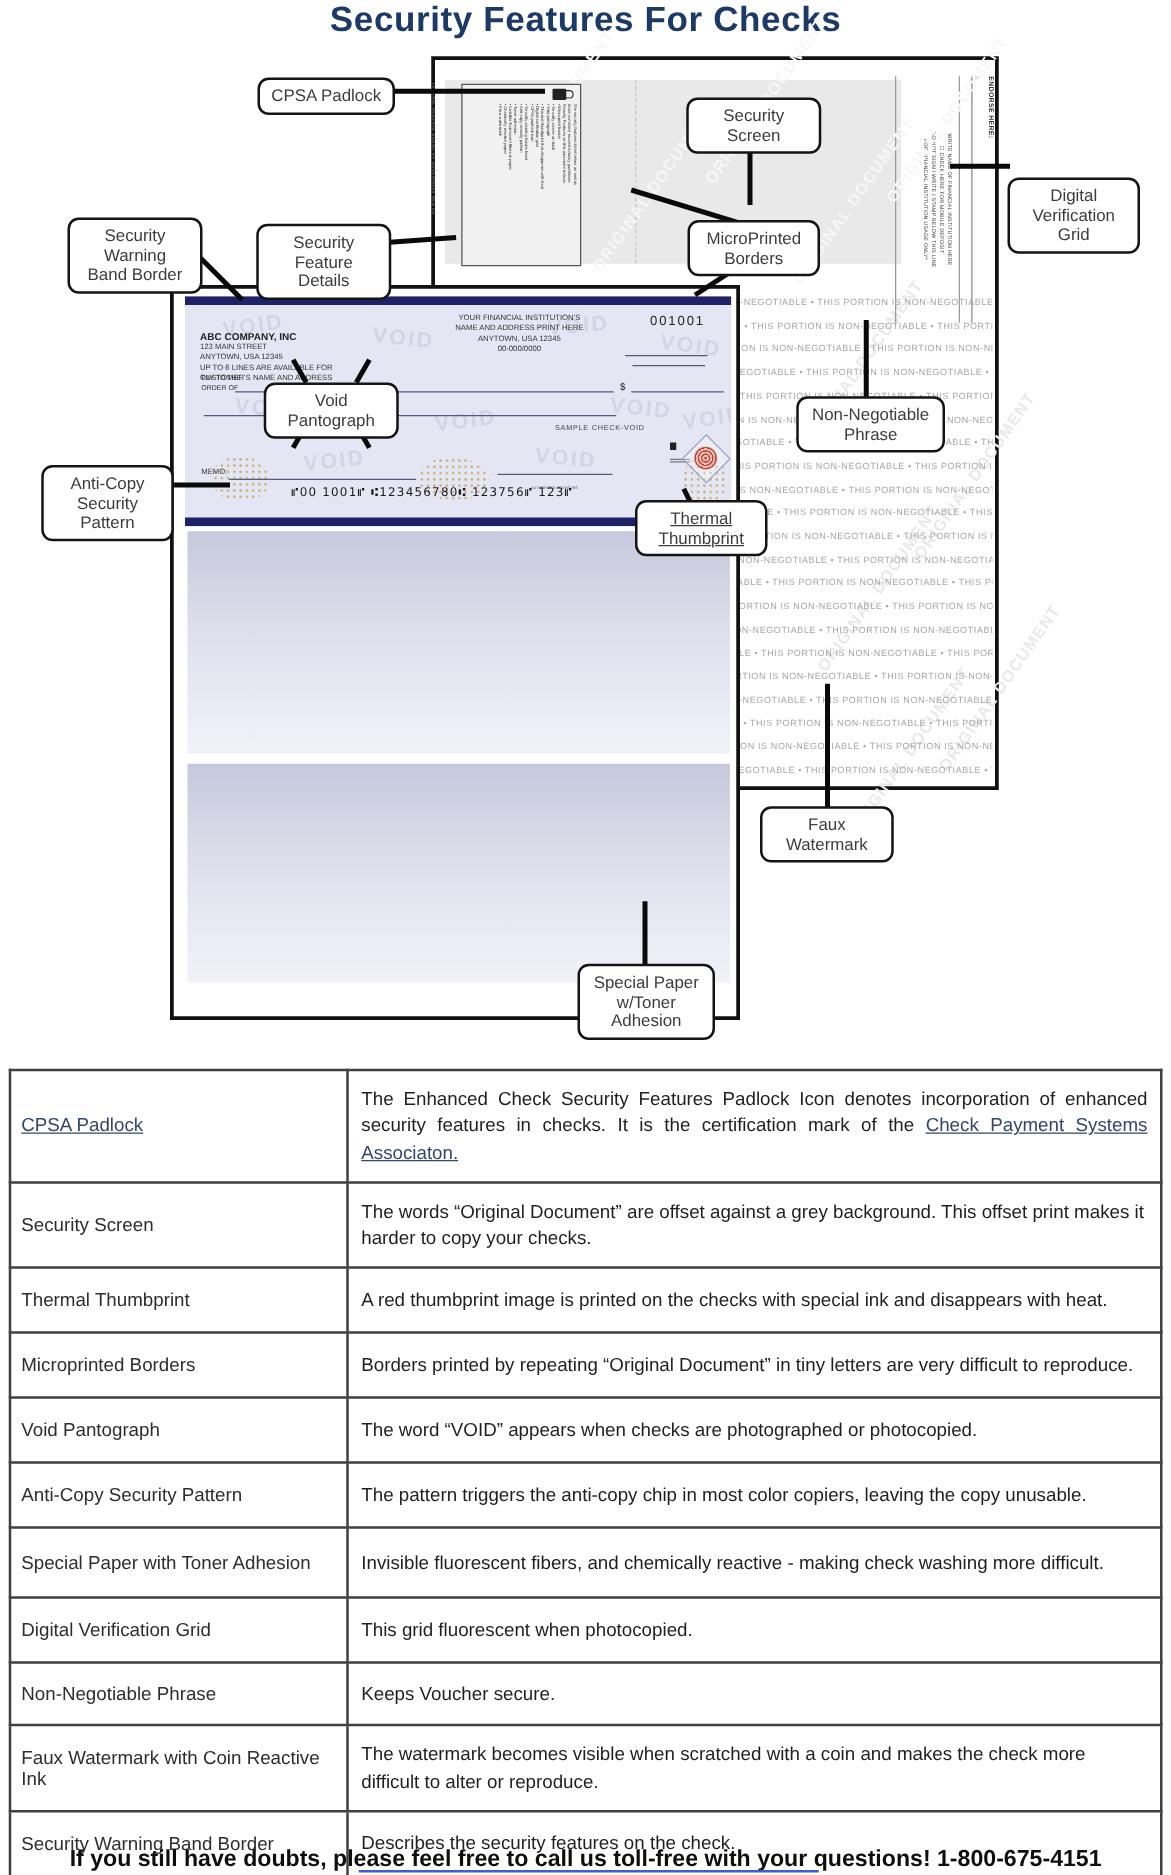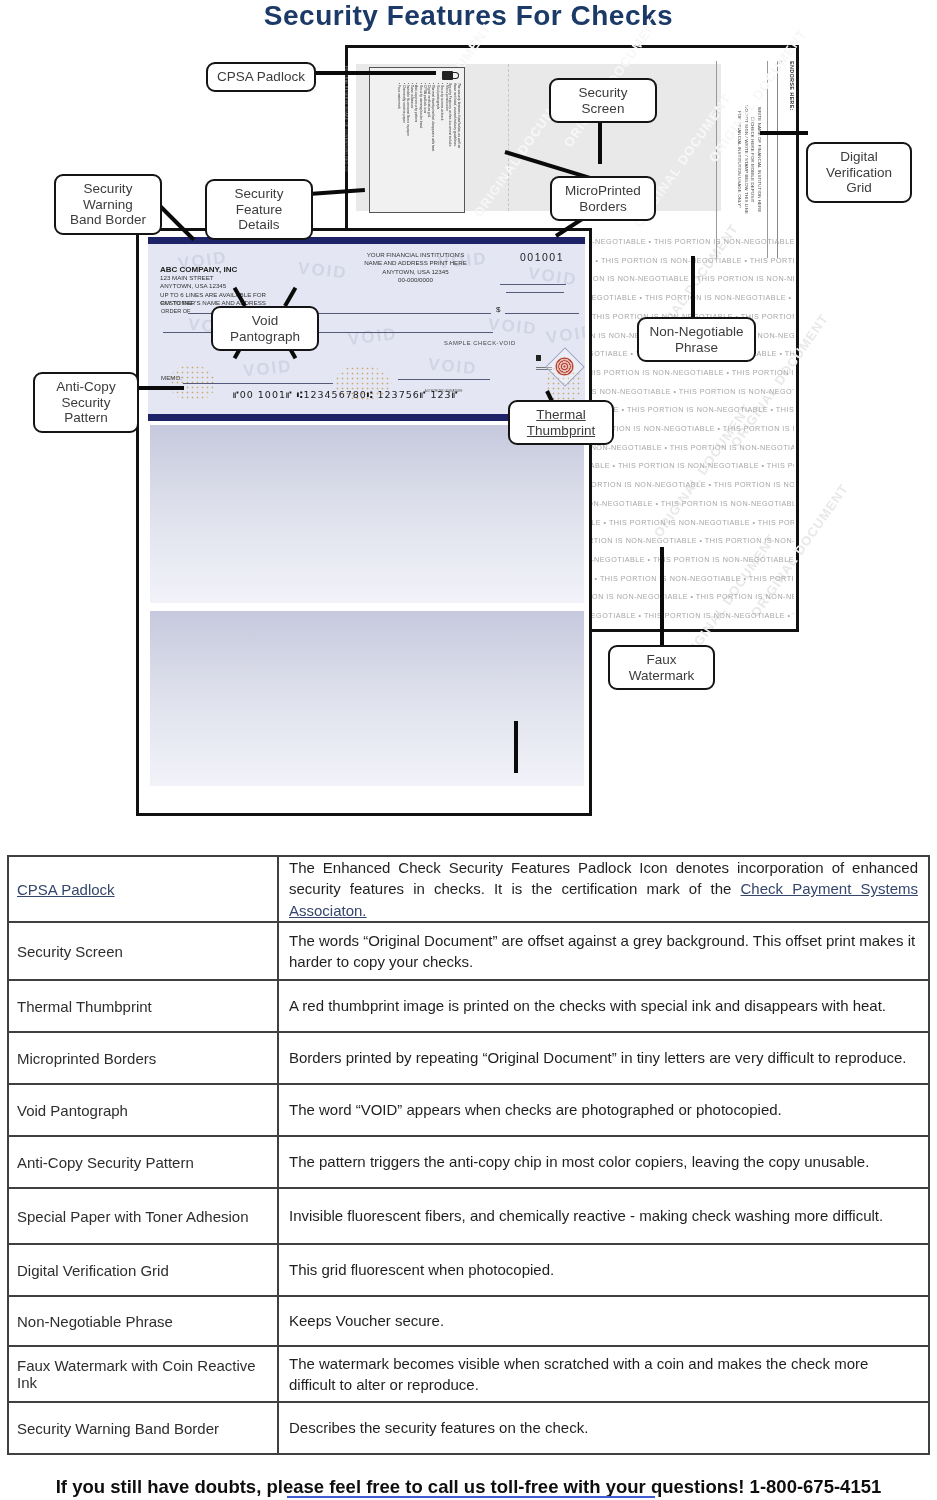--- a/index.html
+++ b/index.html
@@ -63,21 +63,21 @@
   .stub{position:absolute;left:11px;width:434px;background:linear-gradient(180deg,#c6c9dd 0%,#dddfeb 45%,#f2f3f9 100%);z-index:2;}
   
   .callout{position:absolute;background:#fff;border:2px solid #141414;border-radius:9px;font-size:13.5px;line-height:1.15;color:#3c3c3c;text-align:center;padding:5px 6px;white-space:pre-line;z-index:6;box-sizing:border-box;}
   .hline{position:absolute;height:4px;background:#0a0a0a;transform-origin:0 50%;z-index:5;}
   .vline{position:absolute;width:4px;background:#0a0a0a;z-index:5;}
   
   #features-table{position:absolute;left:7px;top:855px;width:923px;border-collapse:collapse;table-layout:fixed;z-index:2;}
   #features-table th,#features-table td{border:2px solid #404040;}
   #features-table th{background:#c1c1c1;font-size:17.5px;font-weight:500;color:#101010;height:36px;text-align:center;}
   .fcell{font-size:15px;color:#2e2e2e;padding:4px 8px;vertical-align:middle;}
-  .bcell{font-size:15px;color:#1f1f1f;padding:0 10px;line-height:1.42;vertical-align:middle;}
+  .bcell{font-size:15px;color:#1f1f1f;padding:12px 10px;line-height:1.42;vertical-align:middle;}
   .just{text-align:justify;}
   .tlink{color:#35466b;text-decoration:underline;}
   
   .footer{position:absolute;left:0;top:1476px;width:100%;text-align:center;font-size:18.5px;font-weight:bold;color:#0e0e0e;z-index:2;}
   .footer-underline{position:absolute;left:287px;top:1496px;width:368px;height:2px;background:#3f5bd6;z-index:2;}
 </style>
 </head>
 <body>
 
 <div id="canvas">
@@ -263,20 +263,22 @@
 Borders</div>
   <div class="callout" style="left:211px;top:306px;width:108px;">Void Pantograph</div>
   <div class="callout" style="left:637px;top:317px;width:119px;">Non-Negotiable
 Phrase</div>
   <div class="callout" style="left:33px;top:372px;width:106px;">Anti-Copy
 Security Pattern</div>
   <div class="callout" style="left:508px;top:400px;width:106px;text-decoration:underline;">Thermal
 Thumbprint</div>
   <div class="callout" style="left:608px;top:645px;width:107px;">Faux
 Watermark</div>
+  <div class="callout" style="left:462px;top:771px;width:110px;">Special Paper
+w/Toner Adhesion</div>
 
   <table id="features-table">
     <colgroup>
         <col style="width:270px">
         <col>
       </colgroup>
     <tbody>
     <tr>
       <td class="fcell" style="height:56px;"><span class="tlink">CPSA Padlock</span></td>
       <td class="bcell just"><span>The Enhanced Check Security Features Padlock Icon denotes incorporation of enhanced security features in checks. It is the certification mark of the </span><span class="tlink">Check Payment Systems Associaton.</span></td>

